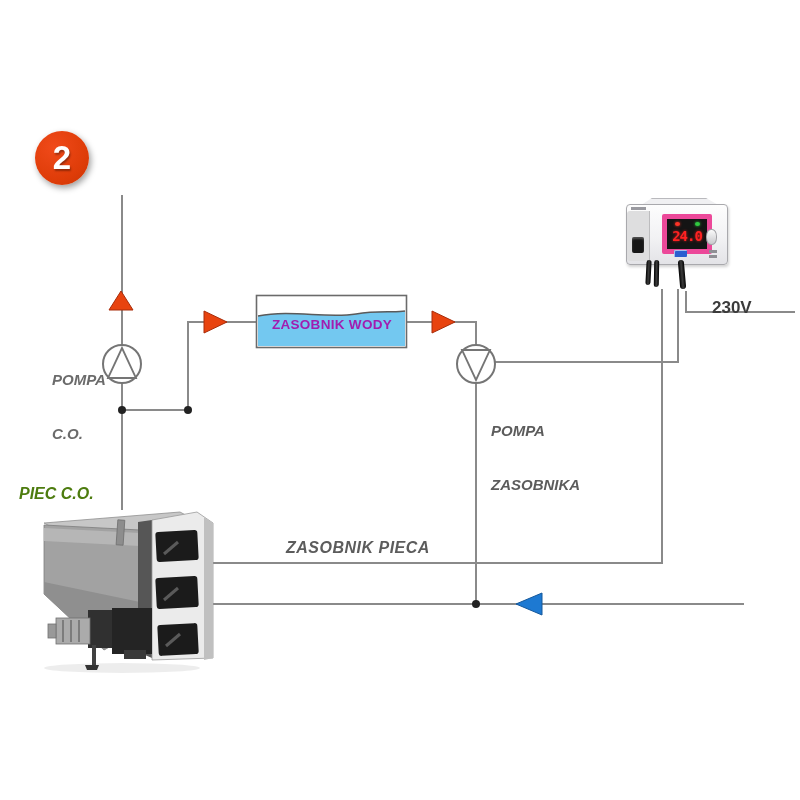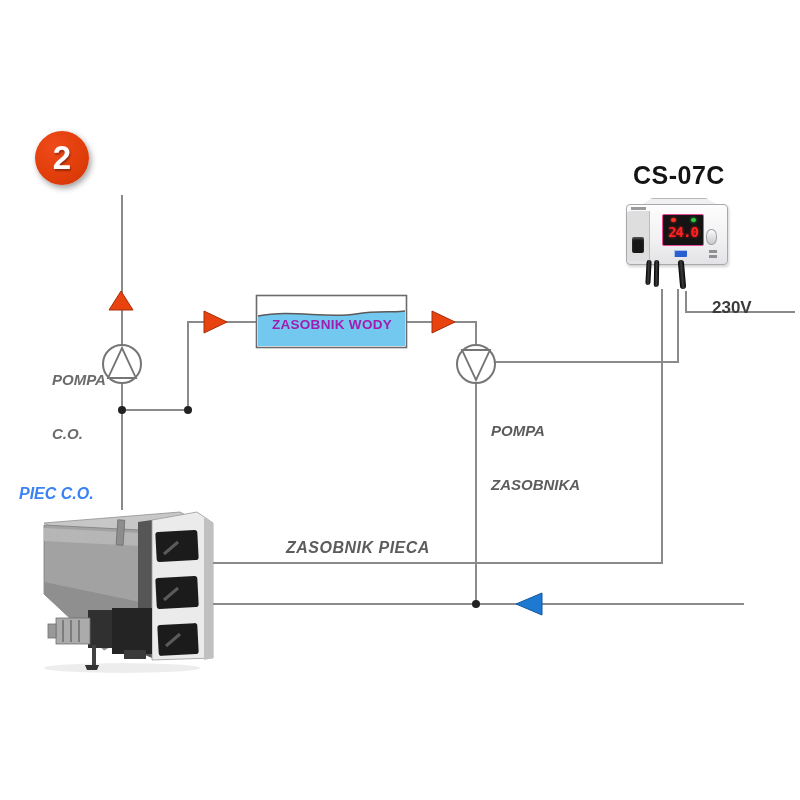--- a/index.html
+++ b/index.html
@@ -12,40 +12,40 @@
   .badge{left:35px;top:131px;width:54px;height:54px;border-radius:50%;
          background:radial-gradient(circle at 35% 30%, #f04a1a 0%, #de3c08 65%, #c93405 100%);
          box-shadow:2px 3px 6px rgba(0,0,0,.38);
          display:flex;align-items:center;justify-content:center;}
   .badge span{color:#fff;font-size:33px;font-weight:bold;text-shadow:1px 2px 2px rgba(0,0,0,.35);}
 
   
   .lbl{color:#666;font-weight:bold;line-height:1.22;white-space:pre;font-style:italic;}
   .lbl-pompa-co{left:52px;top:334px;font-size:15px;color:#6b6b6b;}
   .lbl-pompa-zas{left:491px;top:385px;font-size:15px;color:#5c5c5c;}
-  .lbl-piec{left:19px;top:484px;font-size:16px;color:#3b82f6;}
+  .lbl-piec{left:19px;top:484px;font-size:16px;color:#4d7c0f;}
   .lbl-czujnik{left:286px;top:538px;font-size:16px;color:#5c5c5c;letter-spacing:.5px;}
   .lbl-230v{left:712px;top:298px;font-size:17px;font-weight:600;color:#3b3b3b;}
   .lbl-model{left:633px;top:161px;font-size:25px;font-weight:bold;color:#141414;letter-spacing:.5px;}
   .lbl-tank{left:257px;top:317px;width:150px;text-align:center;font-size:13.5px;
             font-weight:bold;color:#a21caf;letter-spacing:.3px;}
 
   
   .ctl-top{left:634px;top:198px;width:86px;height:8px;background:#f0f0f2;
            border:1px solid #b9b9bd;border-bottom:none;
            clip-path:polygon(4px 100%,100% 100%,calc(100% - 16px) 0,18px 0);}
   .ctl-body{left:626px;top:204px;width:100px;height:59px;border:1px solid #a9a9ad;
             border-radius:4px;background:linear-gradient(180deg,#fdfdfd 0%,#f2f2f4 55%,#e3e3e7 100%);
             box-shadow:1px 2px 3px rgba(0,0,0,.18);}
   .ctl-left{left:627px;top:211px;width:22px;height:50px;background:#dededf;
             border-right:1px solid #bcbcbe;border-radius:3px 0 0 3px;}
   .ctl-switch{left:632px;top:237px;width:12px;height:16px;background:#161616;border-radius:2px;
               box-shadow:inset 0 2px 2px rgba(255,255,255,.25);}
   .ctl-brand{left:631px;top:207px;width:15px;height:3px;background:#9a9aa0;}
-  .ctl-display{left:662px;top:214px;width:40px;height:30px;background:#141414;border:1px solid #ec4899;
+  .ctl-display{left:662px;top:214px;width:40px;height:30px;background:#141414;border:5px solid #ec4899;
                border-radius:2px;}
   .ctl-leds{position:absolute;left:0;top:3px;width:100%;display:flex;justify-content:space-around;}
   .led{width:5px;height:4px;border-radius:50%;}
   .led-red{background:#ff3326;box-shadow:0 0 3px #ff3326;}
   .led-green{background:#30c940;box-shadow:0 0 3px #30c940;}
   .ctl-digits{position:absolute;left:0;top:9px;width:100%;text-align:center;
               font-family:"DejaVu Sans Mono",monospace;font-size:14px;font-weight:bold;
               letter-spacing:-1px;}
   .ctl-knob{left:706px;top:229px;width:9px;height:14px;border-radius:45%;
             background:linear-gradient(180deg,#fafafa,#c9c9cd);border:1px solid #a2a2a6;}
@@ -129,21 +129,20 @@
 
     <circle cx="122" cy="410" r="4" fill="#222222"></circle>
     <circle cx="188" cy="410" r="4" fill="#222222"></circle>
     <circle cx="476" cy="604" r="4" fill="#222222"></circle>
   </svg>
 
   <div class="abs badge">
     <span>2</span>
   </div>
 
-  <div class="abs lbl-model">CS-07C</div>
   <div class="abs ctl-top"></div>
   <div class="abs ctl-body"></div>
   <div class="abs ctl-left"></div>
   <div class="abs ctl-switch"></div>
   <div class="abs ctl-brand"></div>
   <div class="abs ctl-display">
     <div class="ctl-leds">
       <span class="led led-red"></span>
       <span class="led led-green"></span>
     </div>

